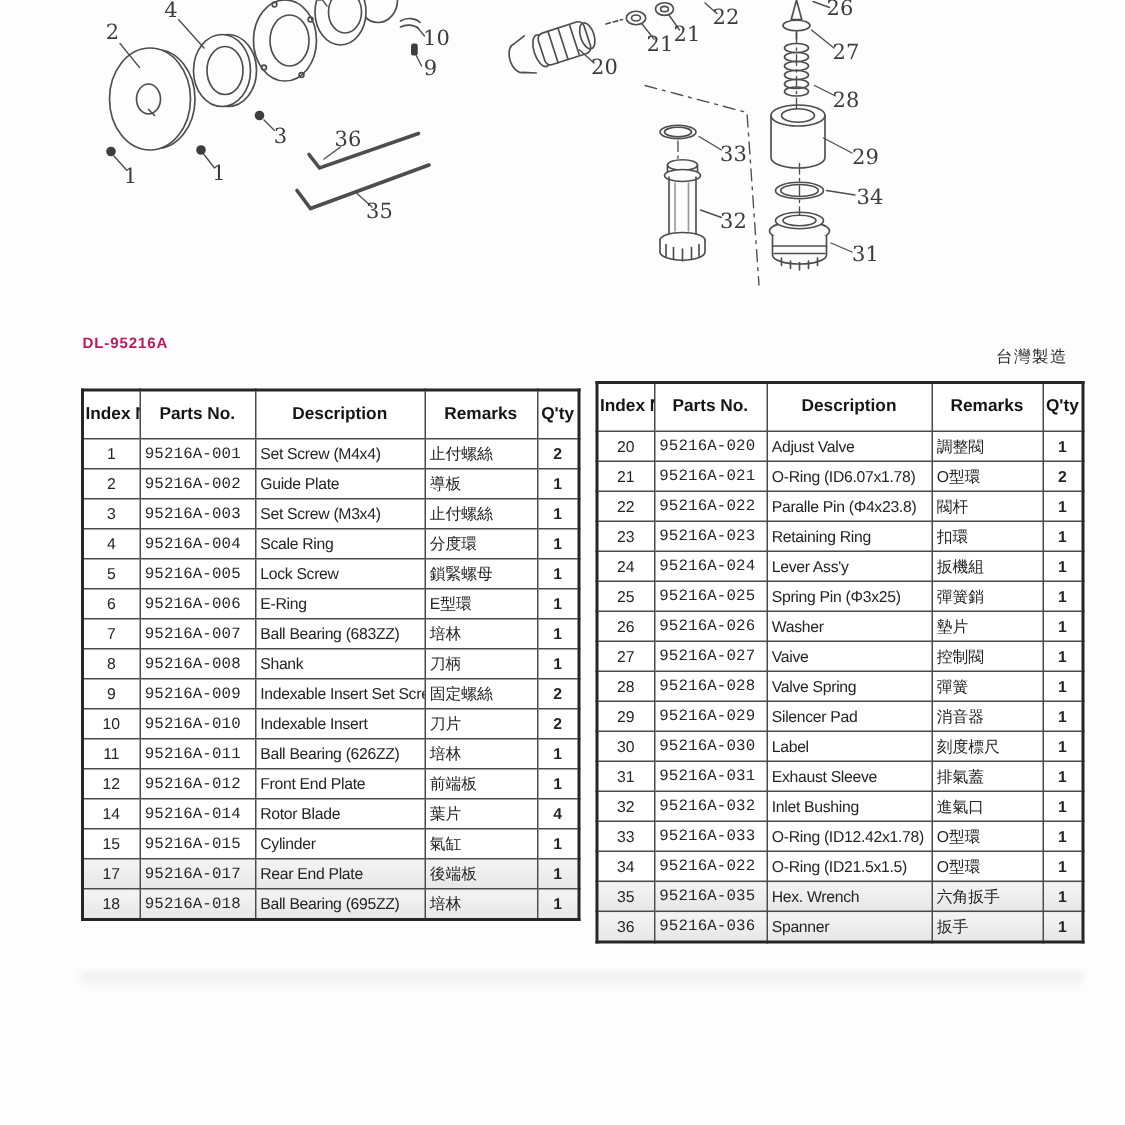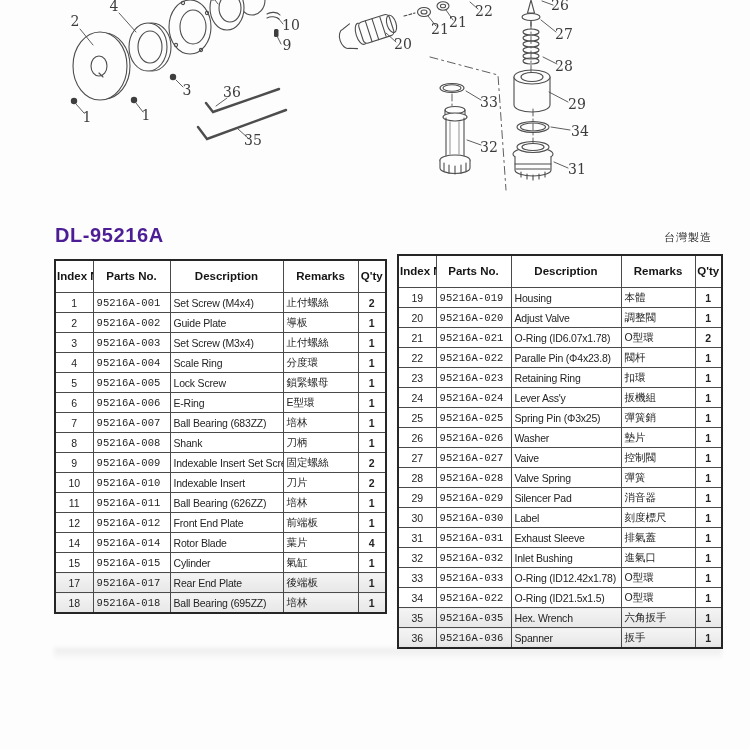--- a/index.html
+++ b/index.html
@@ -15,21 +15,21 @@
   }
   
   .diagram{position:absolute;left:0;top:0;}
   .diagram .callout{
     font-family:"DejaVu Serif", serif;
     font-size:14px;fill:#3c3c3c;text-anchor:middle;
   }
   
   .model-title{
     position:absolute;left:55px;top:224px;
-    font-size:20px;font-weight:bold;color:#4c1d95;letter-spacing:.6px;
+    font-size:10px;font-weight:bold;color:#be185d;letter-spacing:.6px;
   }
   .made-in{
     position:absolute;right:38px;top:230px;
     font-size:11px;color:#2f2f2f;letter-spacing:1px;
   }
   
   table.parts{
     position:absolute;border-collapse:collapse;table-layout:fixed;
     background:#fff;border:2px solid #262626;
   }
@@ -366,27 +366,20 @@
       <tr>
         <th>Index No.</th>
         <th>Parts No.</th>
         <th>Description</th>
         <th>Remarks</th>
         <th>Q'ty</th>
       </tr>
     </thead>
     <tbody id="right-body">
         <tr>
-          <td class="c-index">19</td>
-          <td class="c-part">95216A-019</td>
-          <td class="c-desc">Housing</td>
-          <td class="c-remark">本體</td>
-          <td class="c-qty">1</td>
-        </tr>
-        <tr>
           <td class="c-index">20</td>
           <td class="c-part">95216A-020</td>
           <td class="c-desc">Adjust Valve</td>
           <td class="c-remark">調整閥</td>
           <td class="c-qty">1</td>
         </tr>
         <tr>
           <td class="c-index">21</td>
           <td class="c-part">95216A-021</td>
           <td class="c-desc">O-Ring (ID6.07x1.78)</td>

